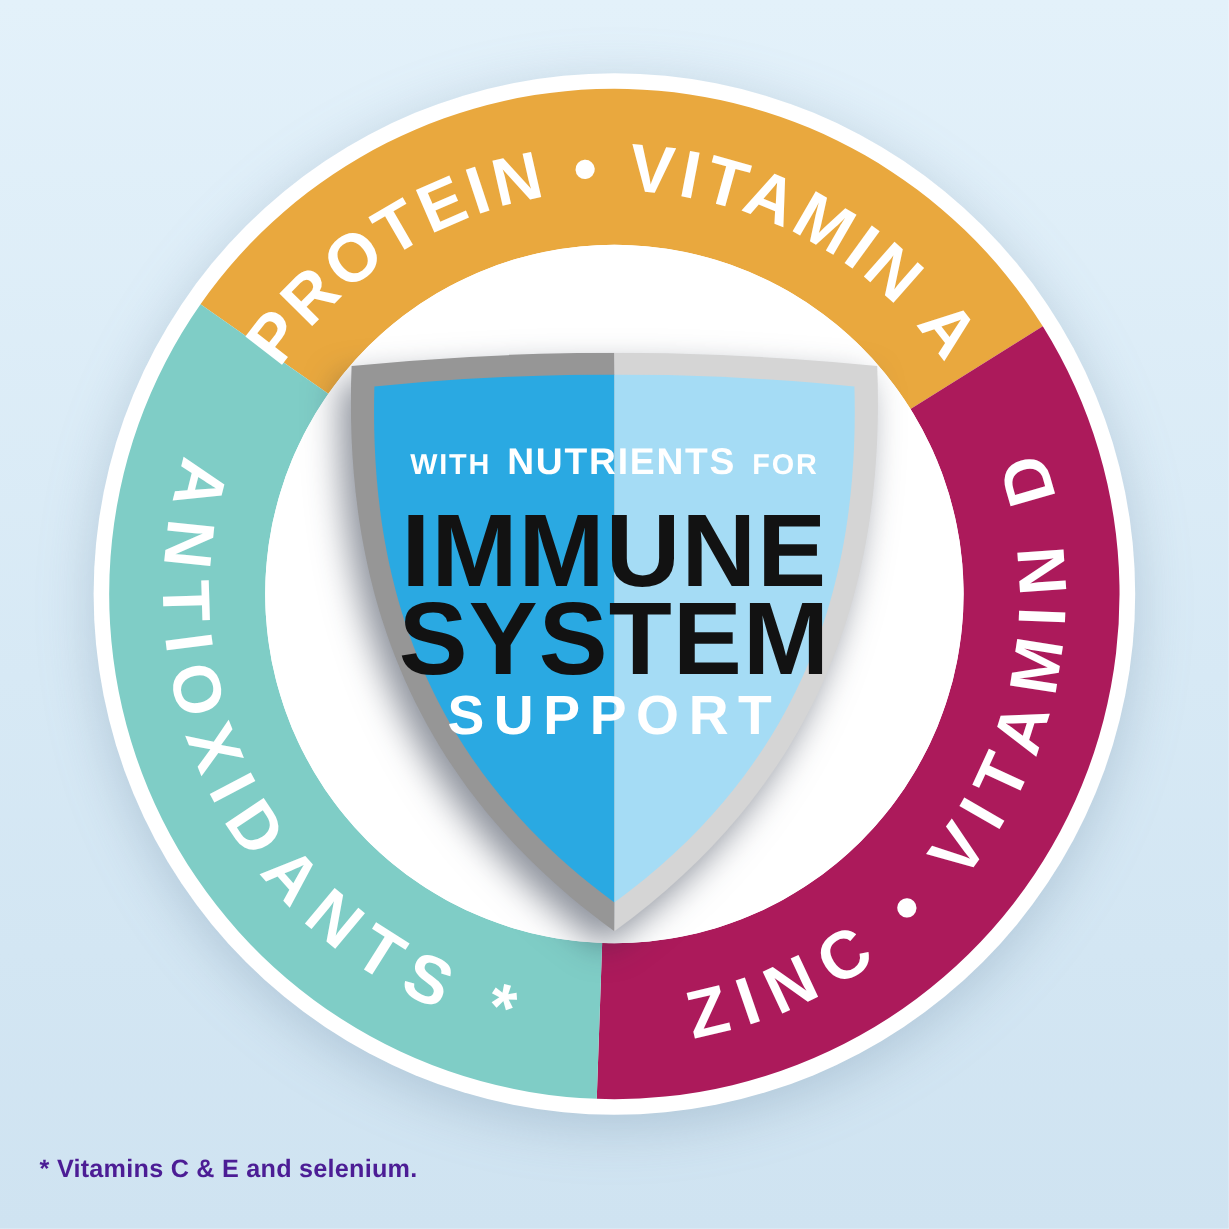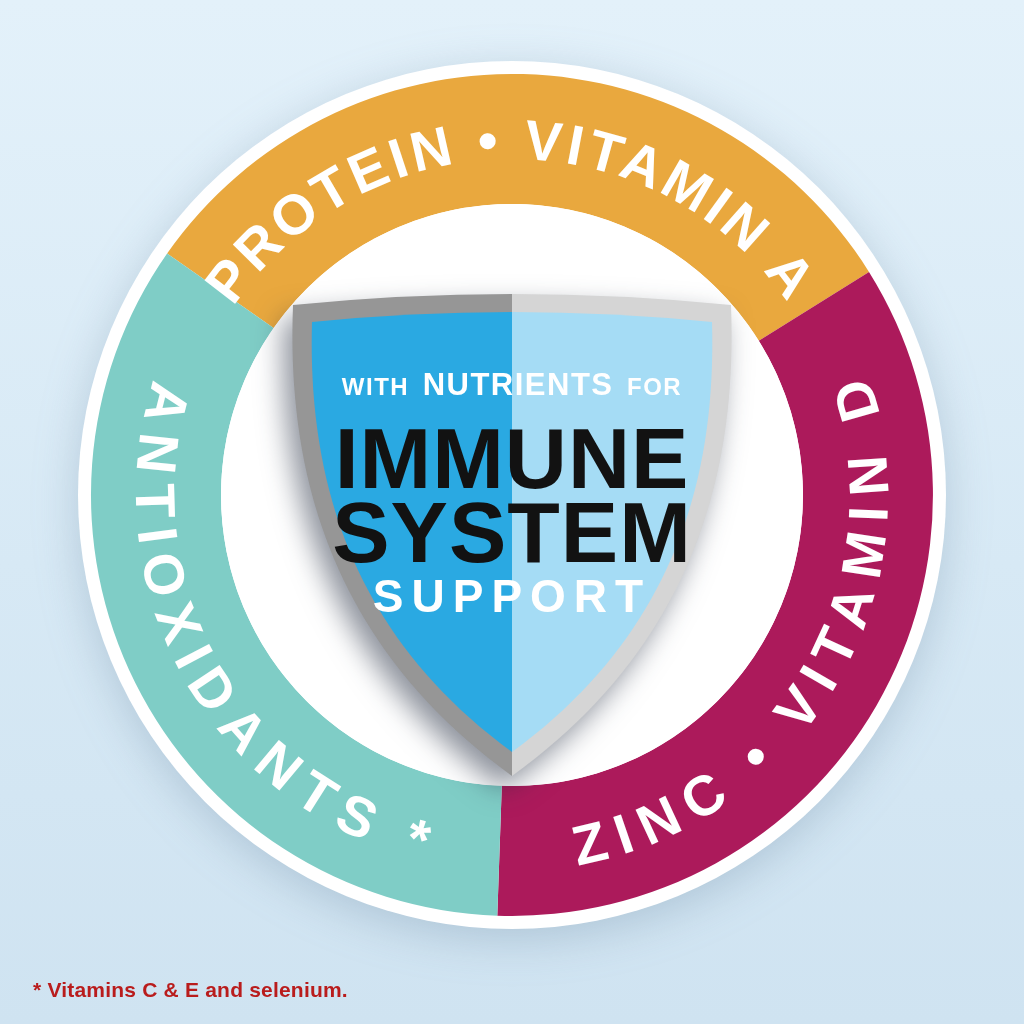--- a/index.html
+++ b/index.html
@@ -15,21 +15,21 @@
   .shield-shadow { filter: drop-shadow(-9px 13px 14px rgba(28,38,58,0.50)); }
   .ring-text {
     fill: #ffffff;
     font-weight: bold;
     font-family: "Liberation Sans", sans-serif;
   }
   .shield-text { font-family: "Liberation Sans", sans-serif; }
   .footnote {
     position: absolute; left: 33px; top: 963px;
     font-size: 21px; font-weight: bold;
-    color: #b91c1c; letter-spacing: 0.2px; margin-top: 15px;
+    color: #4c1d95; letter-spacing: 0.2px;
   }
 </style>
 </head>
 <body>
 
 <div class="stage">
 
   <svg width="1024" height="1024" viewBox="0 0 1024 1024">
     <defs>
       <path id="arc-top" d="M 168.1 402.9 A 356 356 0 0 1 855.9 402.9"></path>

